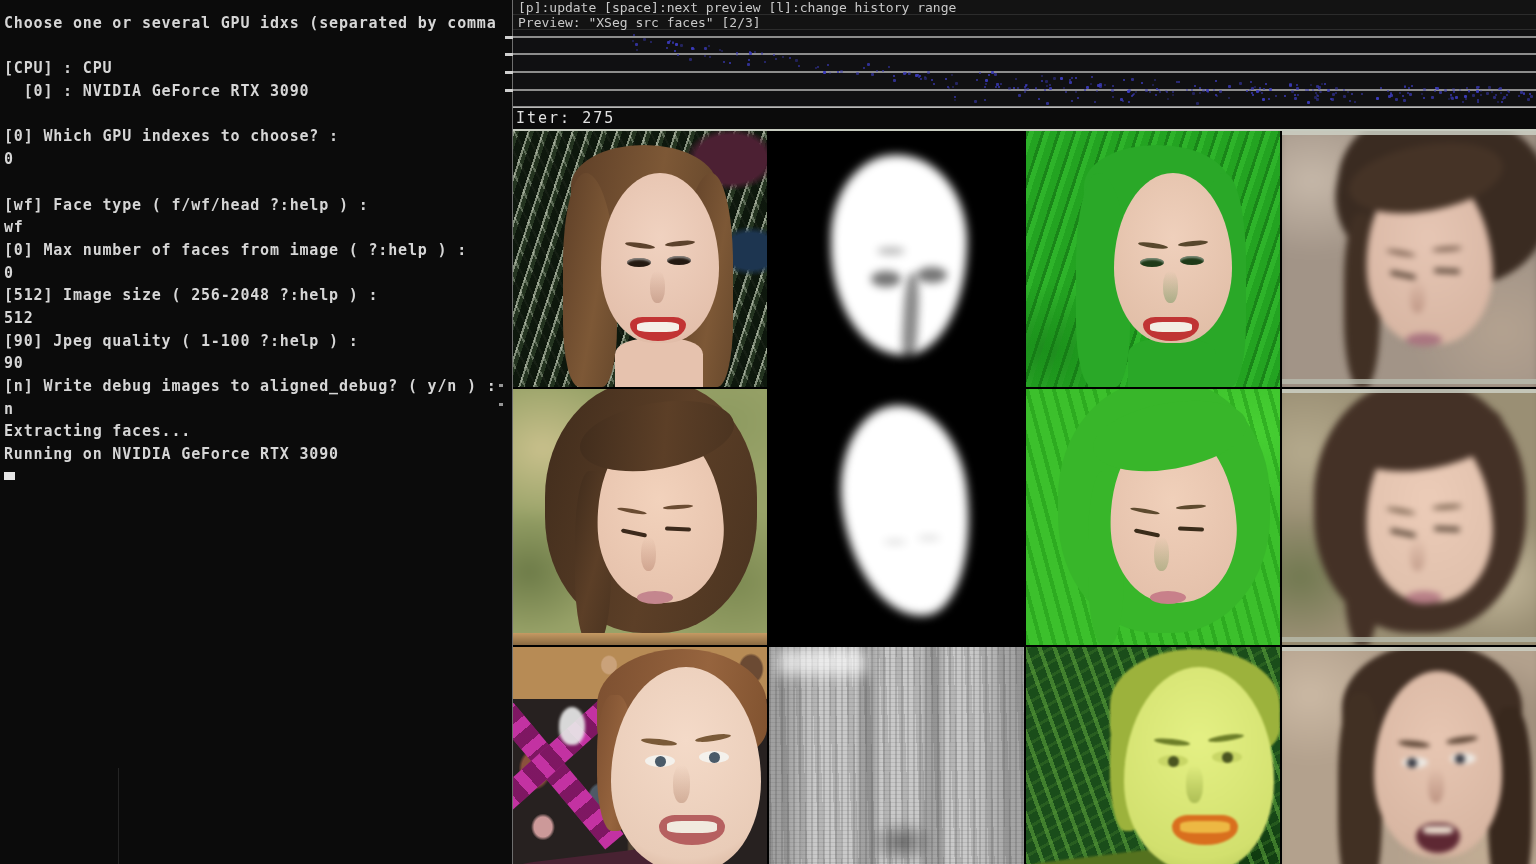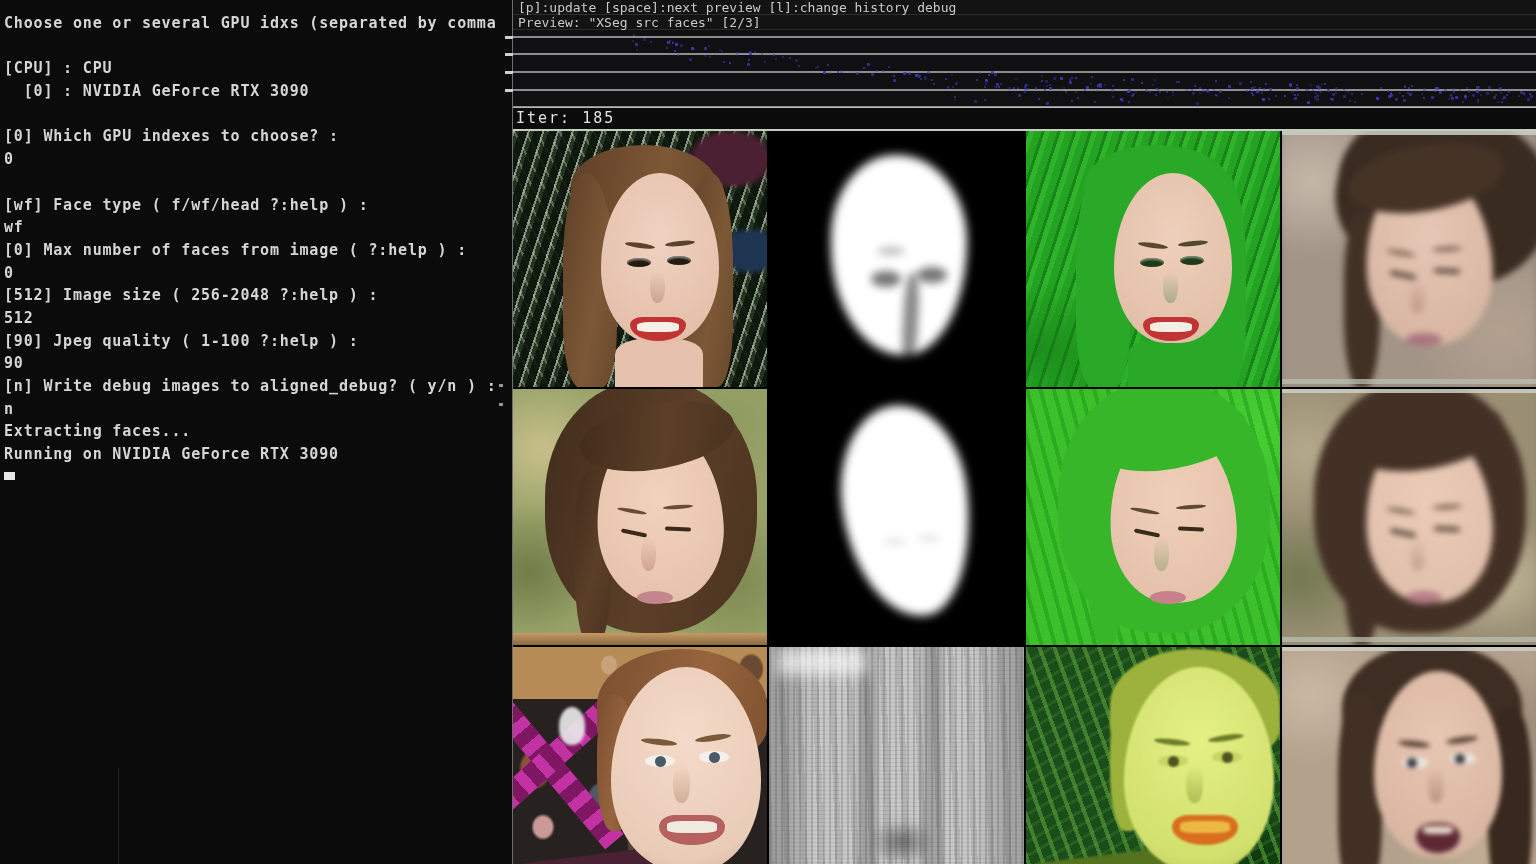--- a/index.html
+++ b/index.html
@@ -281,21 +281,21 @@
 
   <div id="terminal">
     <div id="term-lines"><div class="tline">Choose one or several GPU idxs (separated by comma</div><div class="tline"></div><div class="tline">[CPU] : CPU</div><div class="tline">  [0] : NVIDIA GeForce RTX 3090</div><div class="tline"></div><div class="tline">[0] Which GPU indexes to choose? :</div><div class="tline">0</div><div class="tline"></div><div class="tline">[wf] Face type ( f/wf/head ?:help ) :</div><div class="tline">wf</div><div class="tline">[0] Max number of faces from image ( ?:help ) :</div><div class="tline">0</div><div class="tline">[512] Image size ( 256-2048 ?:help ) :</div><div class="tline">512</div><div class="tline">[90] Jpeg quality ( 1-100 ?:help ) :</div><div class="tline">90</div><div class="tline">[n] Write debug images to aligned_debug? ( y/n ) :</div><div class="tline">n</div><div class="tline">Extracting faces...</div><div class="tline">Running on NVIDIA GeForce RTX 3090</div></div>
     <div id="cursor"></div>
     <div class="vline"></div>
     <div class="speck" style="left:499px;top:384px;"></div>
     <div class="speck" style="left:499px;top:403px;"></div>
   </div>
 
   <div id="preview">
-    <div class="hdrline">[p]:update [space]:next preview [l]:change history debug</div>
+    <div class="hdrline">[p]:update [space]:next preview [l]:change history range</div>
     <div class="hdrline">Preview: "XSeg src faces" [2/3]</div>
 
     <div id="graph">
       <div class="gbottom"></div>
     <div class="gline" style="top: 6px;"></div>
         <div class="gtick" style="top: 6px;"></div>
         <div class="gline" style="top: 23px;"></div>
         <div class="gtick" style="top: 23px;"></div>
         <div class="gline" style="top: 41px;"></div>
         <div class="gtick" style="top: 41px;"></div>
@@ -613,21 +613,21 @@
         <div class="dot" style="left: 461px; top: 70px; width: 3px; height: 3px; background: rgb(59, 59, 189); opacity: 0.56;"></div>
         <div class="dot" style="left: 654px; top: 68px; width: 2px; height: 2px; background: rgb(59, 59, 189); opacity: 0.37;"></div>
         <div class="dot" style="left: 495px; top: 57px; width: 3px; height: 3px; background: rgb(59, 59, 189); opacity: 0.42;"></div>
         <div class="dot" style="left: 877px; top: 62px; width: 2px; height: 2px; background: rgb(59, 59, 189); opacity: 0.67;"></div>
         <div class="dot" style="left: 955px; top: 61px; width: 2px; height: 2px; background: rgb(59, 59, 189); opacity: 0.43;"></div>
         <div class="dot" style="left: 755px; top: 68px; width: 2px; height: 2px; background: rgb(59, 59, 189); opacity: 0.88;"></div>
         <div class="dot" style="left: 834px; top: 61px; width: 2px; height: 2px; background: rgb(59, 59, 189); opacity: 0.46;"></div>
       </div>
 
     <div id="iterbar">
-      <div id="iterlabel">Iter: 185</div>
+      <div id="iterlabel">Iter: 275</div>
     </div>
 
     <div id="grid">
 
       <div class="cell p1" id="r1c1">
         <div class="hA"></div>
         <div class="hL"></div>
         <div class="hR"></div>
         <div class="neck"></div>
         <div class="head"></div>

